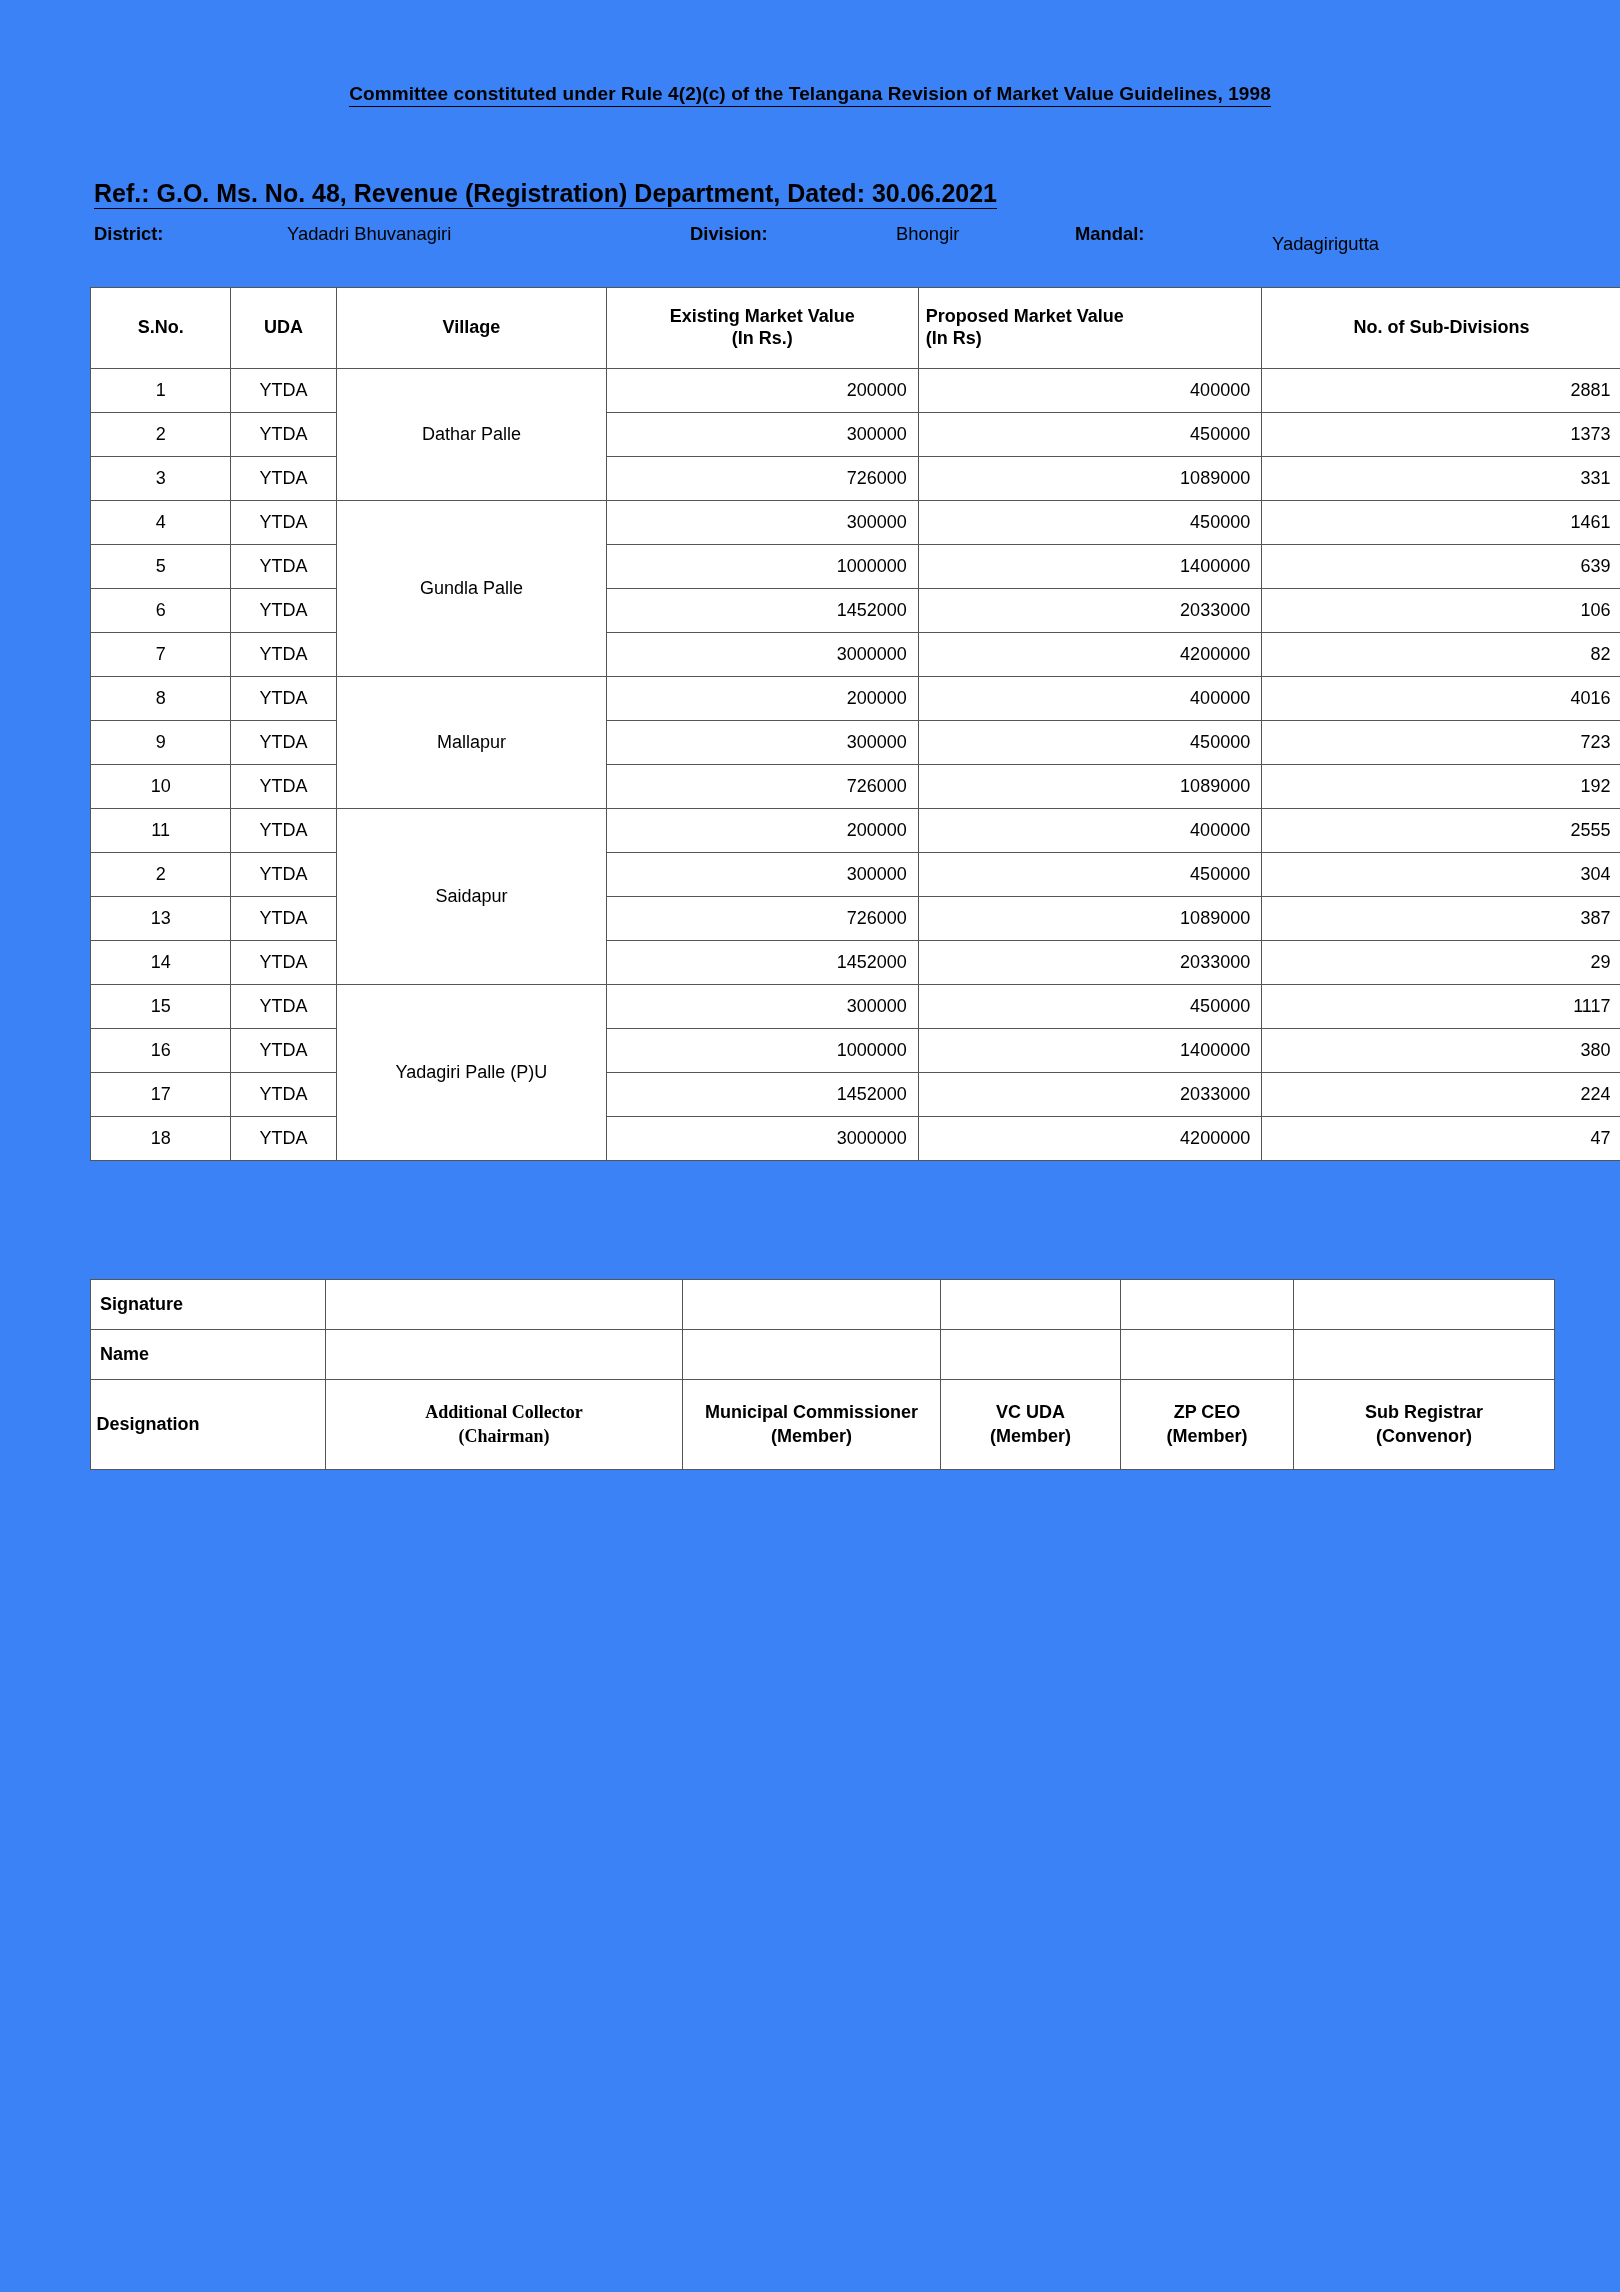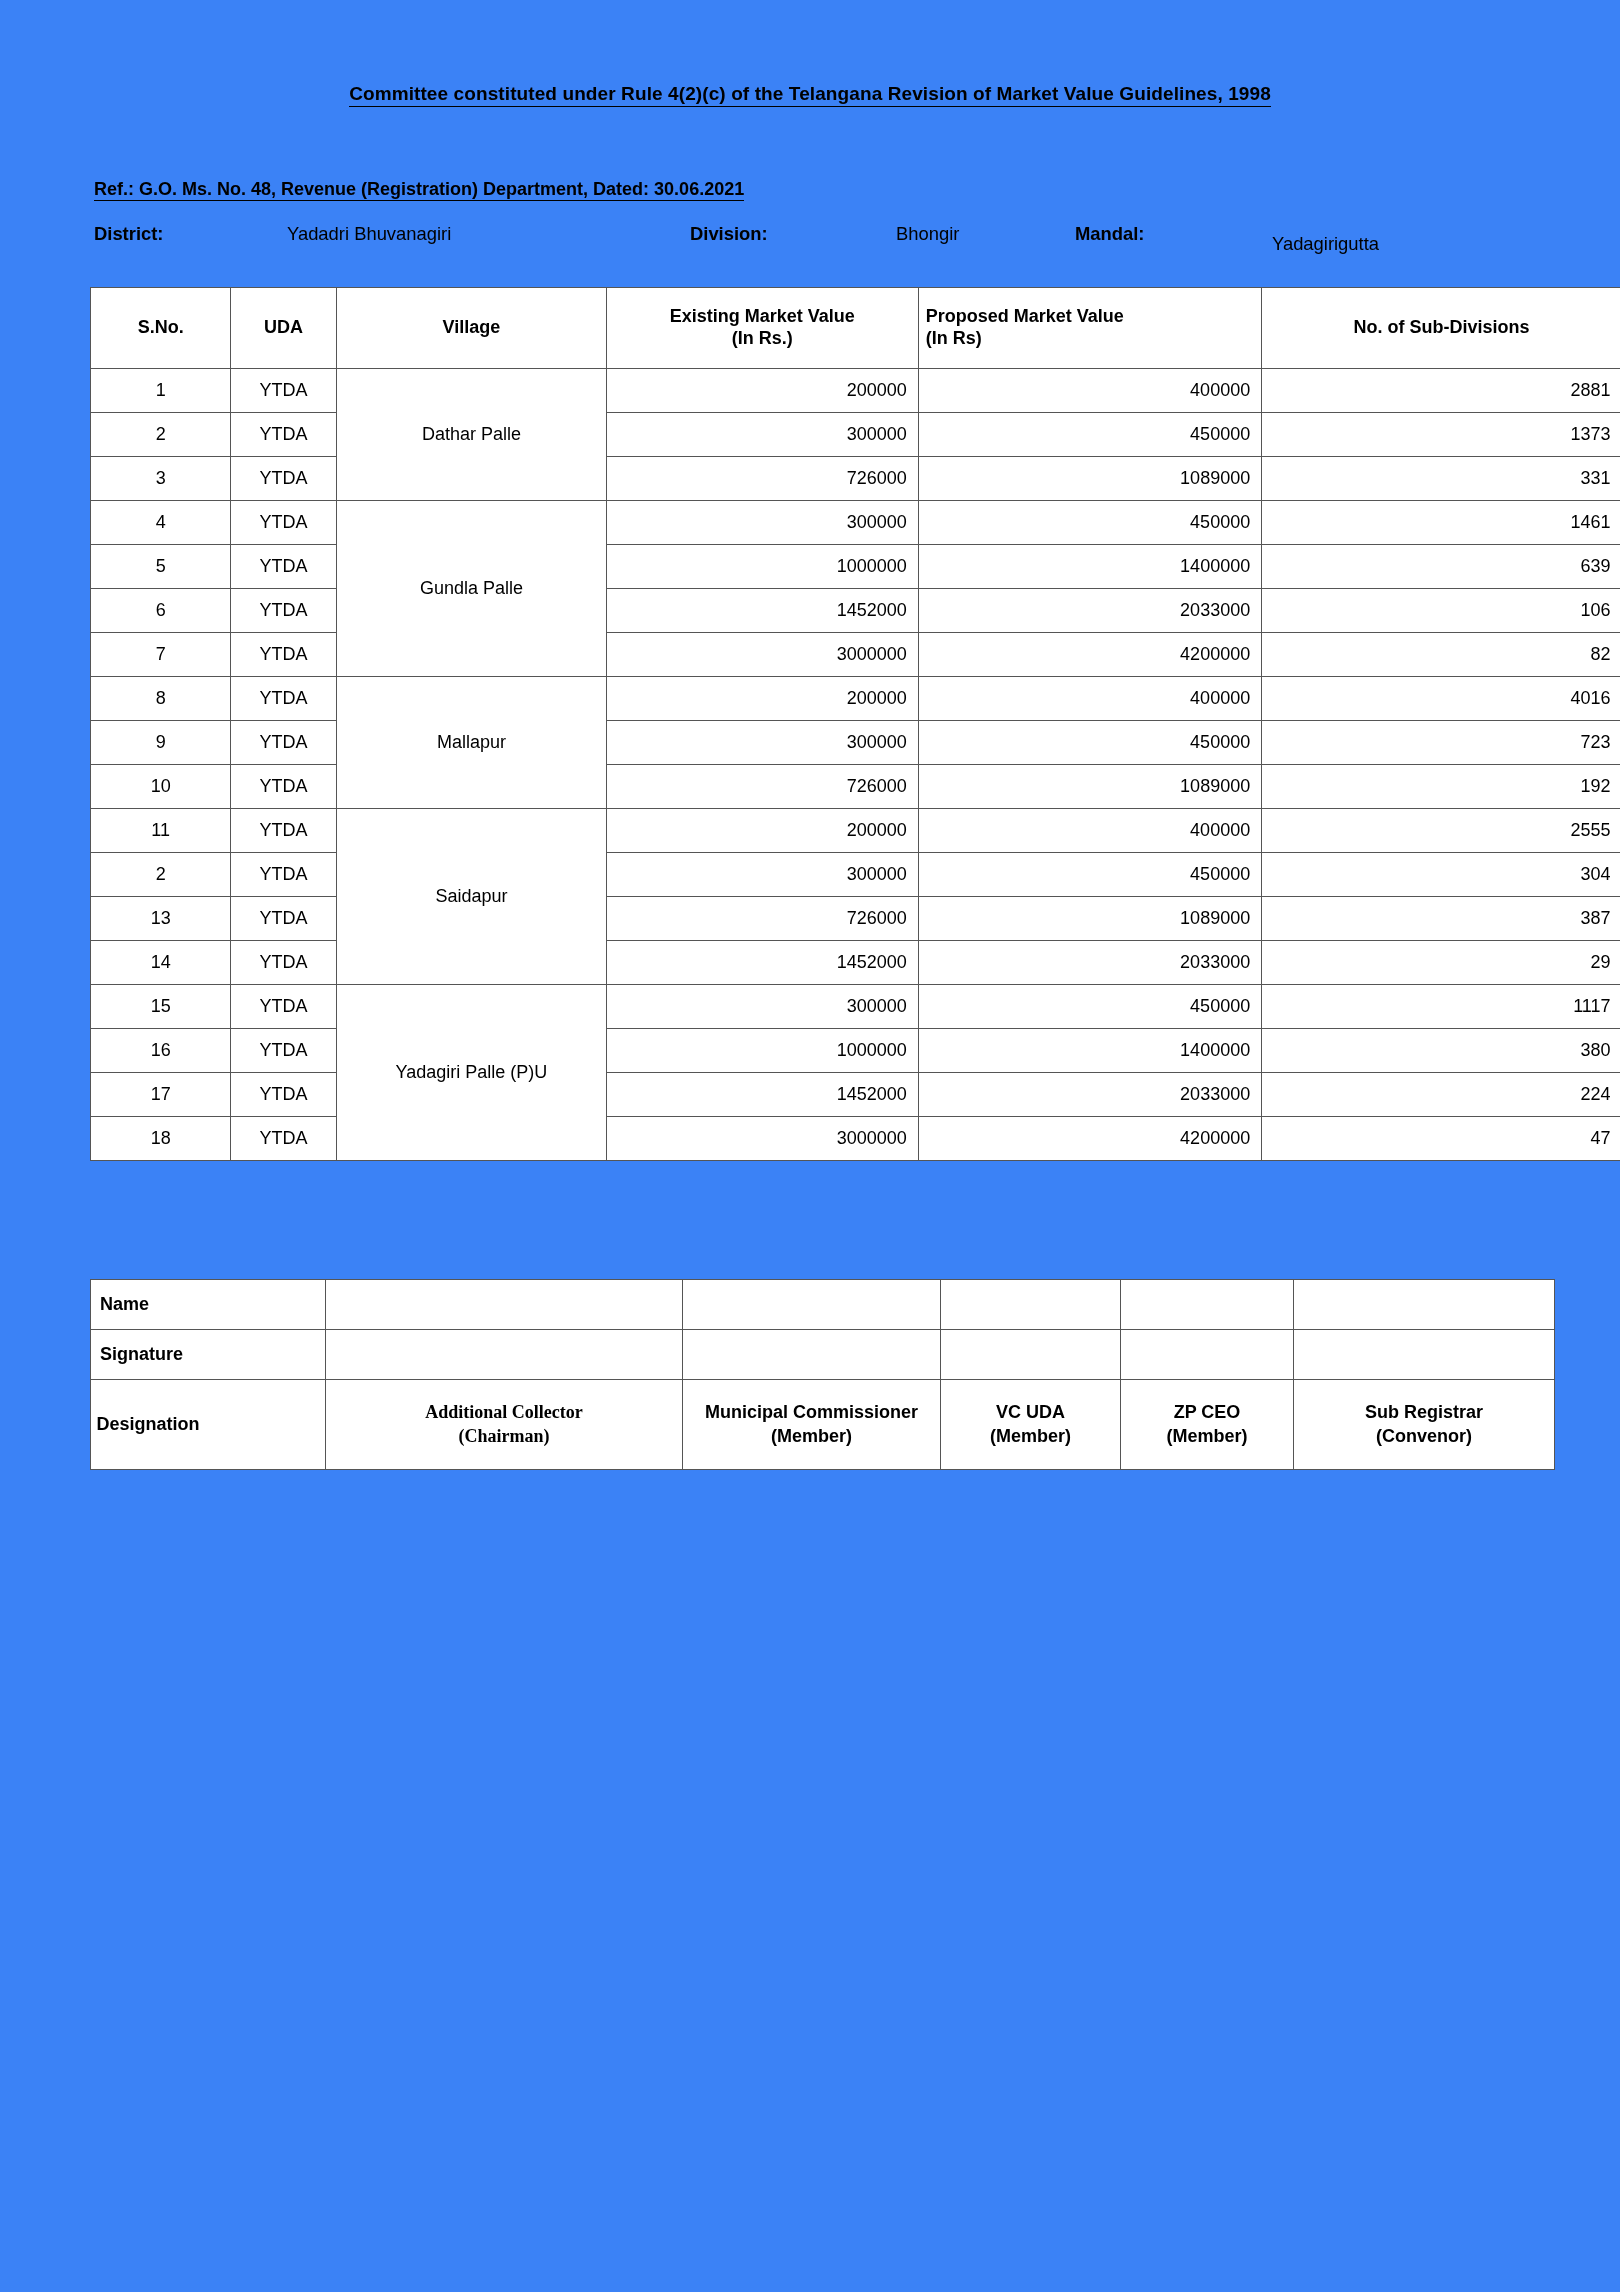--- a/index.html
+++ b/index.html
@@ -37,21 +37,21 @@
   .doc-title span {
     border-bottom: 1.8px solid #000;
     padding-bottom: 1.8px;
   }
 
   
   .ref-line {
     position: absolute;
     left: 94px;
     top: 179px;
-    font-size: 18px;
+    font-size: 25px;
     font-weight: bold;
   }
   .ref-line span {
     border-bottom: 1.8px solid #000;
     padding-bottom: 0.9px;
   }
 
   
   .meta-row {
     position: absolute;
@@ -321,35 +321,35 @@
             <td class="c-subdiv">47</td>
           </tr>
         </tbody>
     </table>
   </div>
 
   <div class="sig-table-wrap">
     <table class="sig-table">
       <tbody id="sig-table-body">
           <tr class="sig-blank-row">
+            <td class="sig-label">Signature</td>
+            <td class="sig-col-1"></td>
+            <td class="sig-col-2"></td>
+            <td class="sig-col-3"></td>
+            <td class="sig-col-4"></td>
+            <td class="sig-col-5"></td>
+          </tr>
+          <tr class="sig-blank-row">
             <td class="sig-label">Name</td>
             <td class="sig-col-1"></td>
             <td class="sig-col-2"></td>
             <td class="sig-col-3"></td>
             <td class="sig-col-4"></td>
             <td class="sig-col-5"></td>
           </tr>
-          <tr class="sig-blank-row">
-            <td class="sig-label">Signature</td>
-            <td class="sig-col-1"></td>
-            <td class="sig-col-2"></td>
-            <td class="sig-col-3"></td>
-            <td class="sig-col-4"></td>
-            <td class="sig-col-5"></td>
-          </tr>
           <tr class="sig-desig-row">
             <td class="sig-label">Designation</td>
             <td class="sig-col-1">
               <div>Additional Collector</div>
               <div>(Chairman)</div>
             </td>
             <td class="sig-col-2">
               <div>Municipal Commissioner</div>
               <div>(Member)</div>
             </td>

